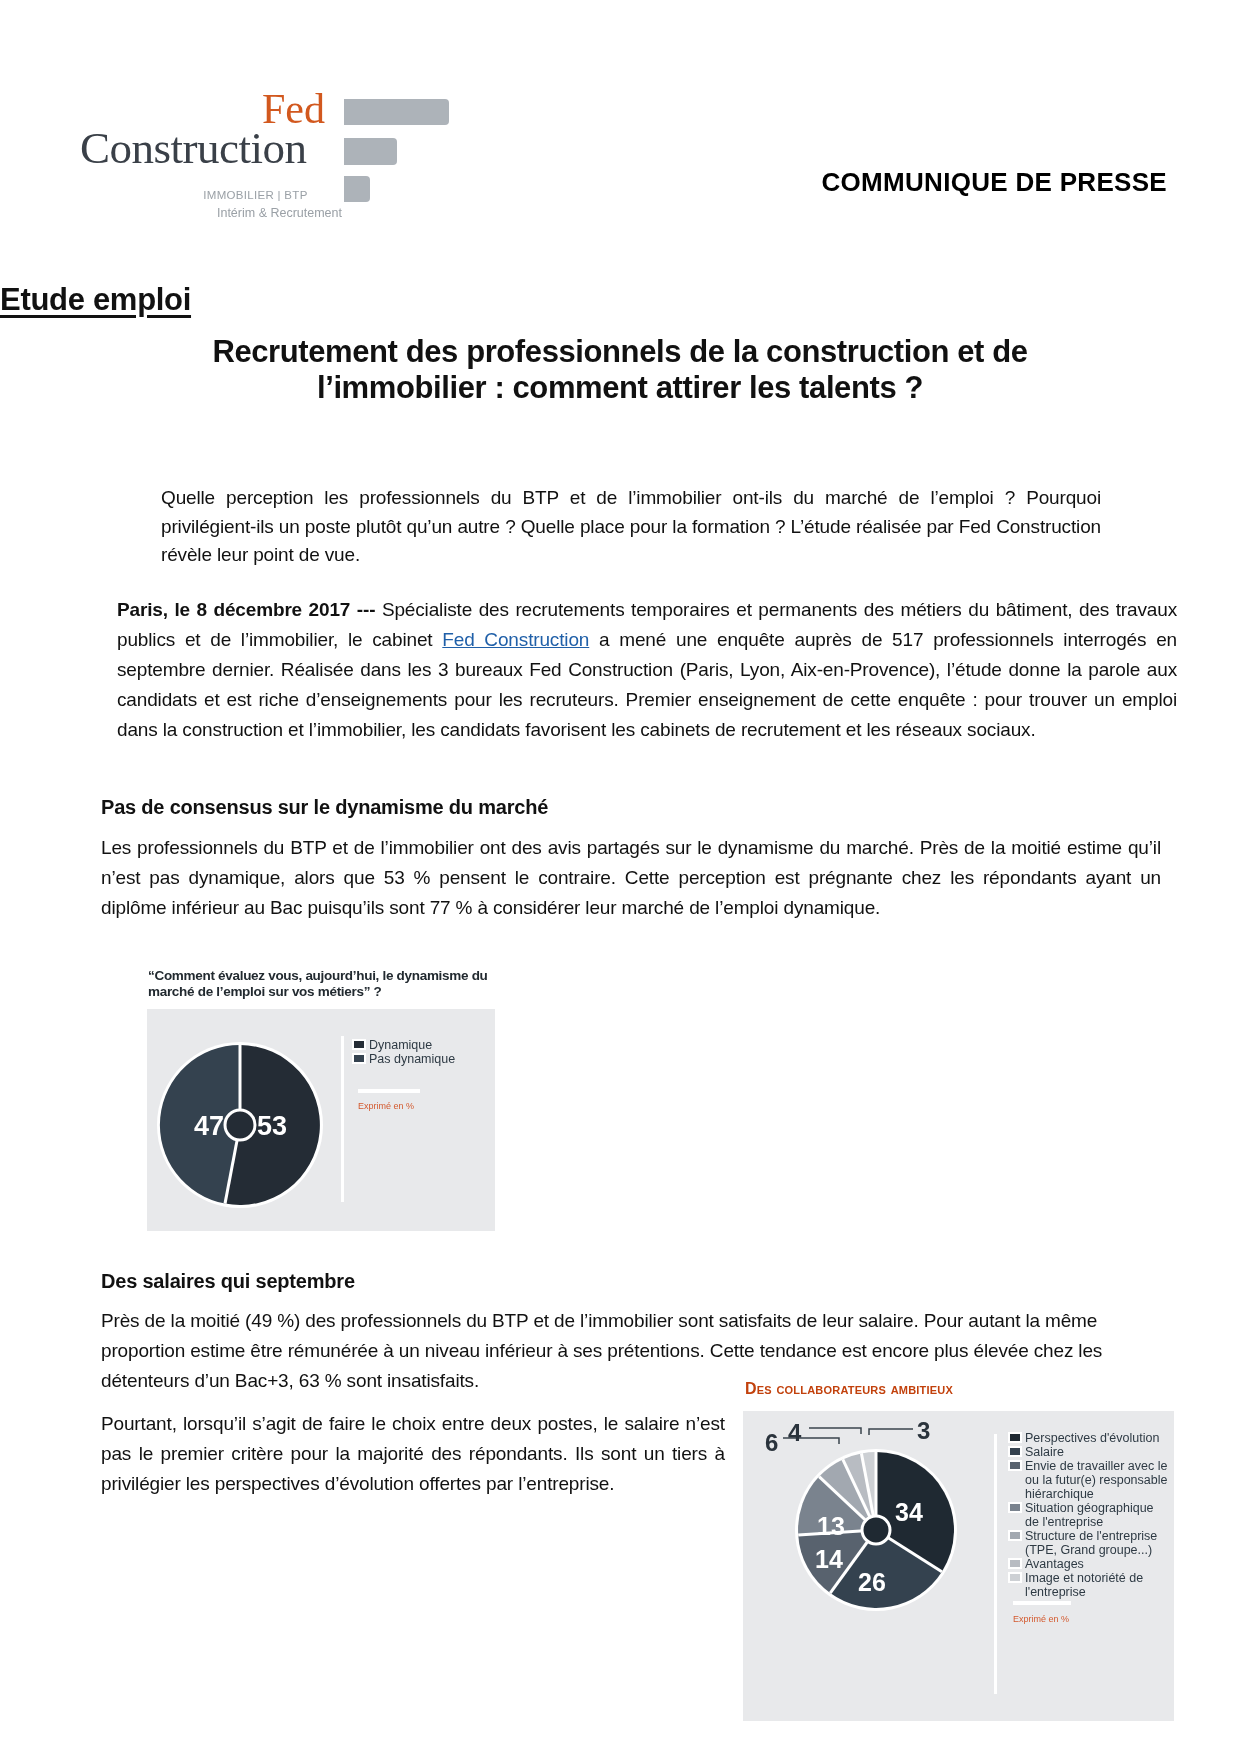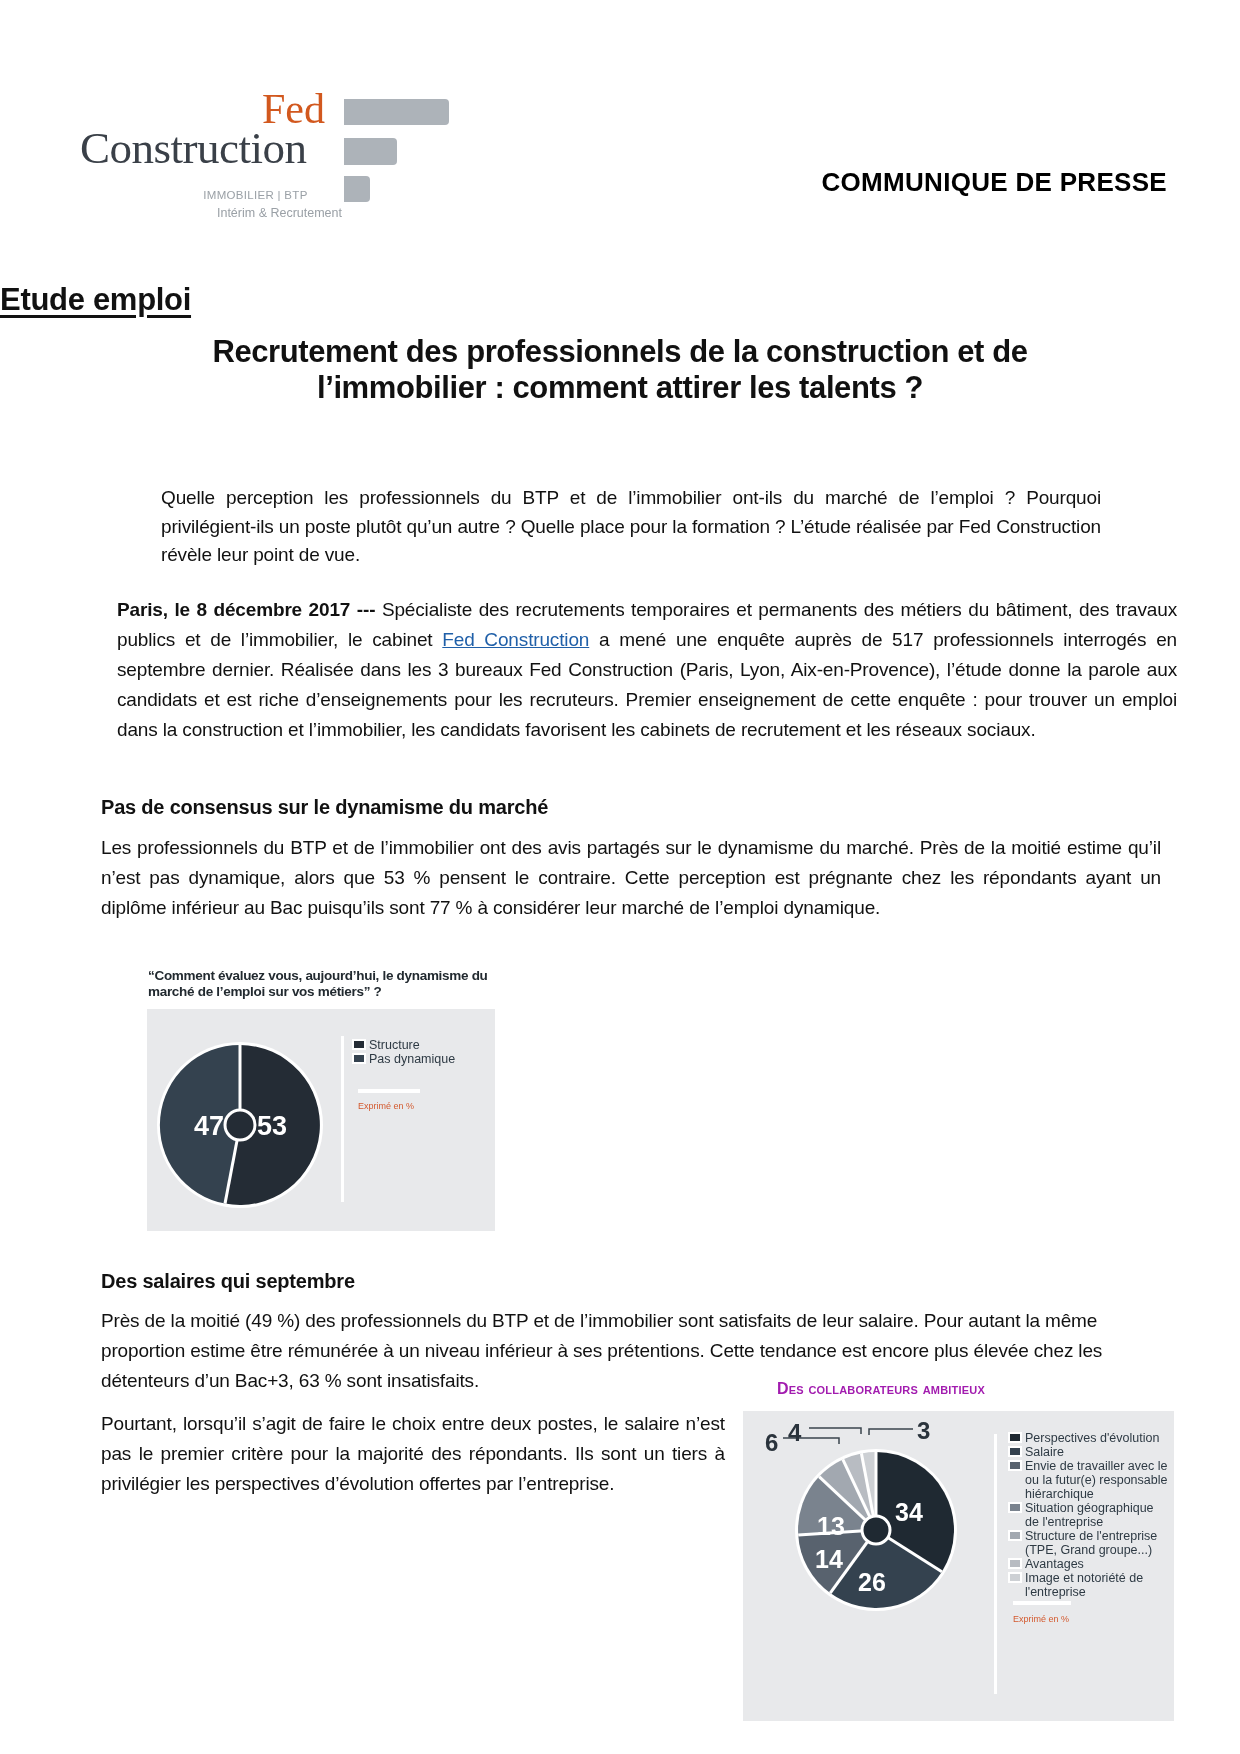--- a/index.html
+++ b/index.html
@@ -38,21 +38,21 @@
   
   .q1 { left:148px; top:968px; font-size:13.5px; font-weight:bold; color:#222a30; line-height:16px; letter-spacing:-0.3px;}
   .box1 { left:147px; top:1009px; width:348px; height:222px; background:#e8e9eb; }
   .vline { background:#ffffff; }
   .legend-item { font-size:12.5px; color:#2e3a44; display:flex; align-items:flex-start; gap:5px; line-height:14px; }
   .sw { width:10px; height:7px; margin-top:3px; flex:0 0 auto; outline:2px solid #fff; }
   .expr { font-size:9px; color:#d35a2f; }
   .whiteline { background:#fff; height:4px; }
 
   
-  .t2 { left:745px; top:1380px; font-size:16px; font-weight:bold; color:#a21caf; letter-spacing:0.2px; font-variant:small-caps;margin-left:32px;}
+  .t2 { left:745px; top:1380px; font-size:16px; font-weight:bold; color:#c2410c; letter-spacing:0.2px; font-variant:small-caps;}
   .box2 { left:743px; top:1411px; width:431px; height:310px; background:#e8e9eb; }
   .leg2 { font-size:12.5px; color:#2e3a44; line-height:14px; }
 </style>
 </head>
 <body>
 
 <div class="abs">
   <div class="abs logo-fed">Fed</div>
   <div class="abs logo-construction">Construction</div>
   <div class="abs logo-tag1">Intérim &amp; Recrutement</div>
@@ -86,21 +86,21 @@
     <line x1="93" y1="36" x2="93" y2="116" stroke="#fff" stroke-width="3"></line>
     <line x1="93" y1="116" x2="78" y2="194.6" stroke="#fff" stroke-width="3"></line>
     <circle cx="93" cy="116" r="15" fill="#242c35" stroke="#fff" stroke-width="3"></circle>
     <text x="47" y="126" fill="#fff" font-family="Liberation Sans, sans-serif" font-weight="bold" font-size="27">47</text>
     <text x="110" y="126" fill="#fff" font-family="Liberation Sans, sans-serif" font-weight="bold" font-size="27">53</text>
   </svg>
   <div class="abs vline" style="left:194px;top:27px;width:3px;height:166px;"></div>
   <div class="abs" style="left:207px;top:29px;">
     <div class="legend-item">
       <span class="sw" style="background:#242c35;"></span>
-      <span>Structure</span>
+      <span>Dynamique</span>
     </div>
     <div class="legend-item">
       <span class="sw" style="background:#34424f;"></span>
       <span>Pas dynamique</span>
     </div>
   </div>
   <div class="abs whiteline" style="left:211px;top:80px;width:62px;"></div>
   <div class="abs expr" style="left:211px;top:92px;">Exprimé en %</div>
 </div>
 

